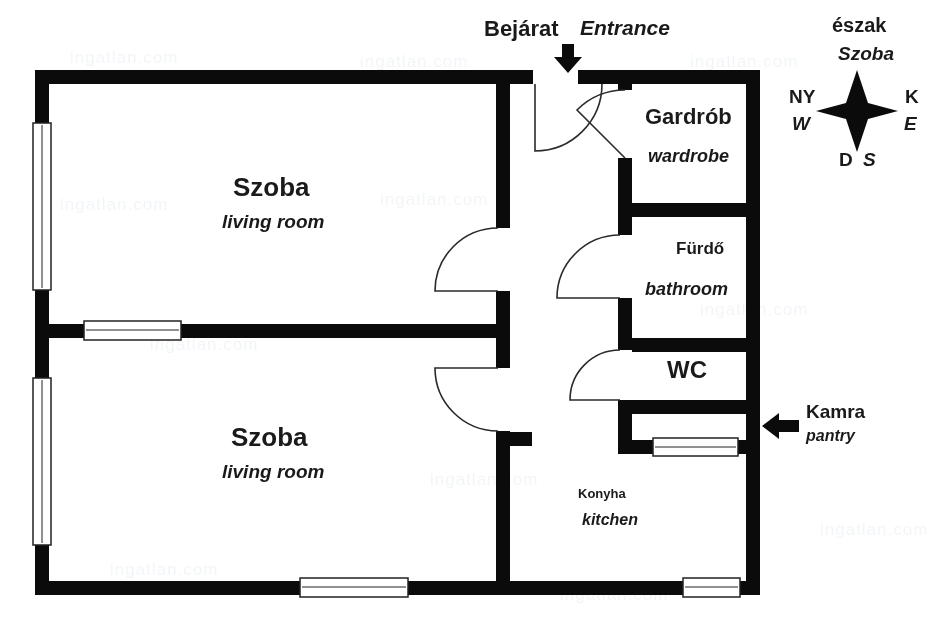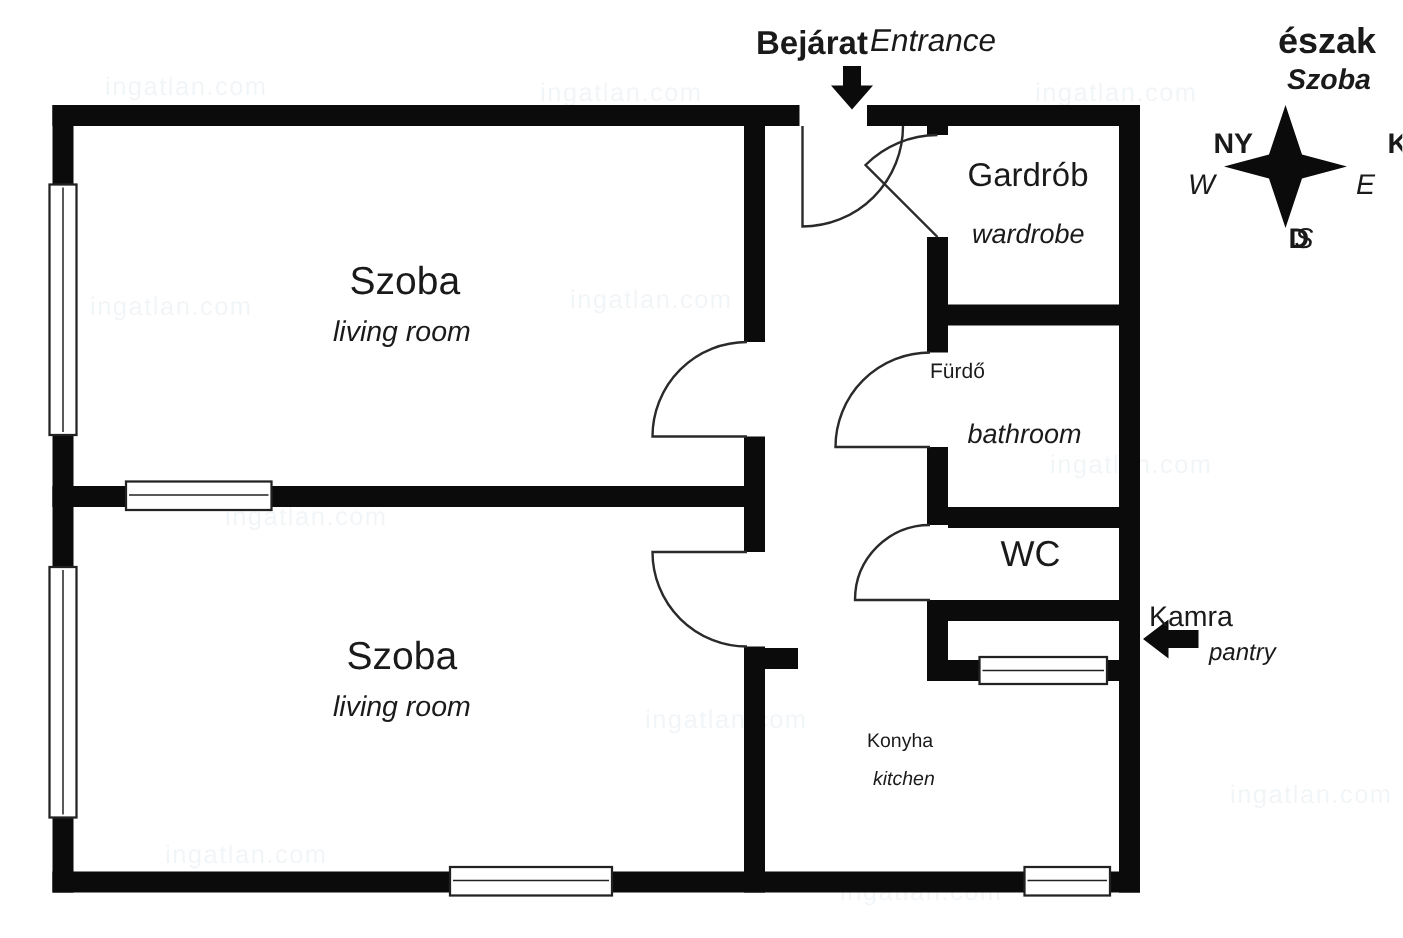--- a/index.html
+++ b/index.html
@@ -2,23 +2,23 @@
 <html><head>
 <meta charset="utf-8">
 <style>
   html,body{margin:0;padding:0;background:#ffffff;}
   #stage{
     position:relative;width:935px;height:625px;background:#ffffff;
     font-family:"Liberation Sans","DejaVu Sans",sans-serif;color:#1a1a1a;
     overflow:hidden;
   }
   #plan-svg{position:absolute;left:0;top:0;}
-  .lbl{position:absolute;line-height:1.05;white-space:nowrap;}
+  .lbl{position:absolute;line-height:1.05;white-space:nowrap;font-weight:bold;}
   .it{font-style:italic;}
-  .semi{font-weight:600;margin-left:20px;}
+  .semi{font-weight:600;}
   .wm{position:absolute;font-size:17px;color:#0c4a6e;opacity:0.05;white-space:nowrap;
       letter-spacing:1px;pointer-events:none;}
 </style>
 </head>
 <body>
 
 <div id="stage">
 
   <span class="wm" style="left:70px;top:48px">ingatlan.com</span>
   <span class="wm" style="left:360px;top:52px">ingatlan.com</span>
@@ -90,42 +90,42 @@
 
       <polygon points="762,426 779,413 779,420 799,420 799,432 779,432 779,439"></polygon>
 
       <polygon points="857,70 868,103 898,111 868,119 857,152 846,119 816,111 846,103"></polygon>
     </g>
   </svg>
 
   <div class="lbl semi" style="left:484px;top:17px;font-size:22px">Bejárat</div>
   <div class="lbl it" style="left:580px;top:17px;font-size:21px">Entrance</div>
 
-  <div class="lbl semi" style="left:832px;top:15px;font-size:24px">észak</div>
+  <div class="lbl semi" style="left:832px;top:15px;font-size:20px">észak</div>
   <div class="lbl it semi" style="left:838px;top:44px;font-size:19px">Szoba</div>
   <div class="lbl semi" style="left:789px;top:87px;font-size:19px">NY</div>
   <div class="lbl it" style="left:792px;top:114px;font-size:19px">W</div>
   <div class="lbl semi" style="left:905px;top:87px;font-size:19px">K</div>
   <div class="lbl it" style="left:904px;top:114px;font-size:19px">E</div>
   <div class="lbl semi" style="left:839px;top:150px;font-size:19px">D</div>
   <div class="lbl it" style="left:863px;top:150px;font-size:19px">S</div>
 
   <div class="lbl" style="left:233px;top:174px;font-size:26px">Szoba</div>
   <div class="lbl it" style="left:222px;top:212px;font-size:19px">living room</div>
 
   <div class="lbl" style="left:231px;top:424px;font-size:26px">Szoba</div>
   <div class="lbl it" style="left:222px;top:462px;font-size:19px">living room</div>
 
   <div class="lbl" style="left:645px;top:105px;font-size:22px">Gardrób</div>
   <div class="lbl it" style="left:648px;top:147px;font-size:18px">wardrobe</div>
 
-  <div class="lbl" style="left:620px;top:240px;font-size:14px">Fürdő</div>
+  <div class="lbl" style="left:676px;top:240px;font-size:17px">Fürdő</div>
   <div class="lbl it" style="left:645px;top:280px;font-size:18px">bathroom</div>
 
   <div class="lbl" style="left:667px;top:357px;font-size:24px">WC</div>
 
   <div class="lbl" style="left:578px;top:487px;font-size:13px">Konyha</div>
-  <div class="lbl it" style="left:582px;top:512px;font-size:13px">kitchen</div>
+  <div class="lbl it" style="left:582px;top:512px;font-size:16px">kitchen</div>
 
-  <div class="lbl" style="left:766px;top:402px;font-size:19px">Kamra</div>
+  <div class="lbl" style="left:806px;top:402px;font-size:19px">Kamra</div>
   <div class="lbl it" style="left:806px;top:428px;font-size:16px">pantry</div>
 
 </div>
 
 </body></html>

